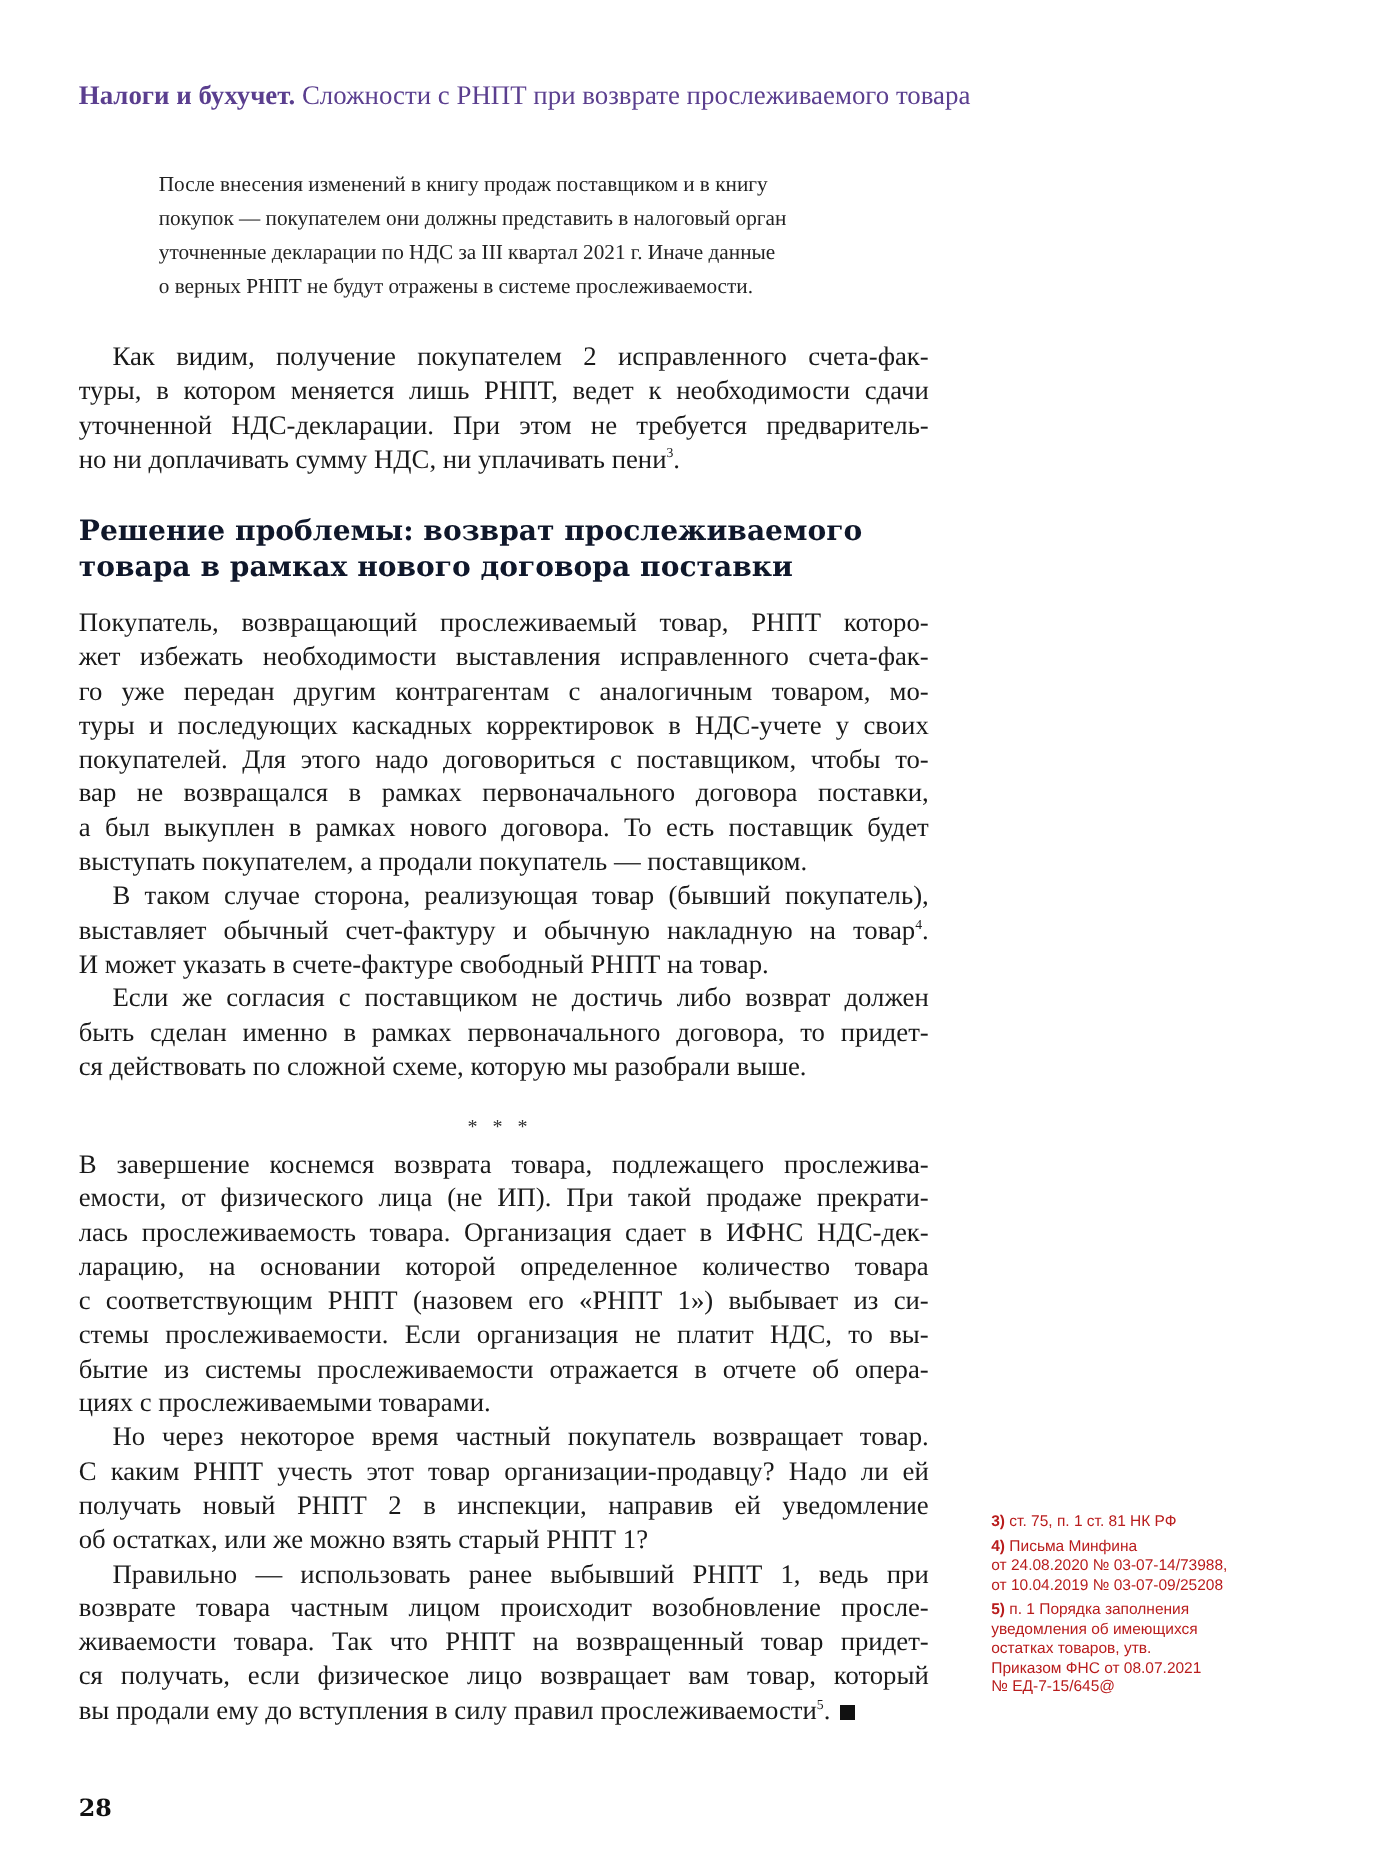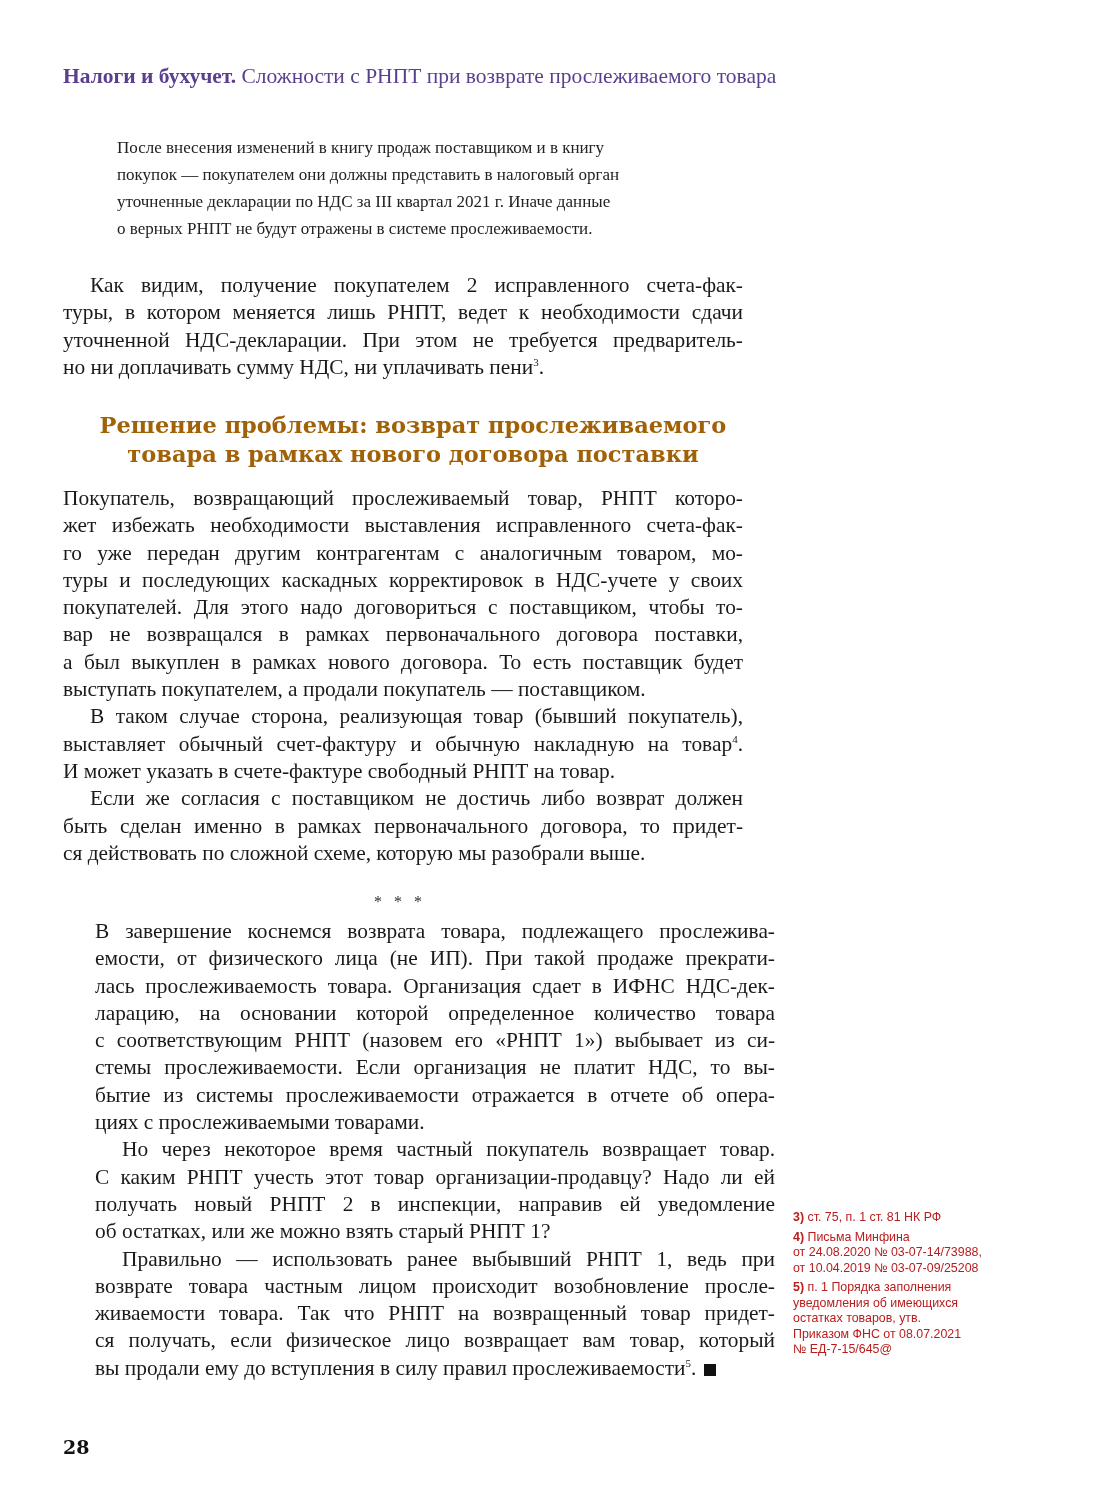--- a/index.html
+++ b/index.html
@@ -13,34 +13,34 @@
       font-family: "Liberation Serif", serif;
       font-size: 21.5px; color: #5b3f8f; letter-spacing: 0;
       white-space: nowrap;
     }
     .running-head .rh-bold { font-weight: bold; }
     .callout {
       position: absolute; left: 117px; top: 134px; width: 640px;
       font-family: "Liberation Serif", serif;
       font-size: 17px; line-height: 27px; color: #222;
     }
-    .callout .line { display: block; white-space: nowrap; }
+    .callout .line { display: block; white-space: nowrap; margin-left: 10px; }
     .body-block {
       position: absolute; left: 63px; width: 680px;
       font-family: "Liberation Serif", serif;
       font-size: 21.4px; line-height: 27.3px; color: #1a1a1a;
     }
     .body-block .line { display: block; white-space: nowrap; text-align: justify; text-align-last: justify; }
     .body-block .line.last { text-align-last: left; }
     .body-block .line.indent { padding-left: 27px; }
     .body-block sup { font-size: 11px; vertical-align: super; line-height: 0; }
     .heading {
       position: absolute; left: 63px; top: 411px; width: 700px;
       font-family: "DejaVu Serif", serif; font-weight: bold;
-      font-size: 22.5px; line-height: 29px; color: #a16207; text-align: center;
+      font-size: 22.5px; line-height: 29px; color: #0f172a;
     }
     .heading .line { display: block; white-space: nowrap; }
     .stars {
       position: absolute; left: 370px; top: 893px; width: 60px; text-align: center;
       font-family: "Liberation Serif", serif; font-size: 16px; color: #333; letter-spacing: 4px;
     }
     .end-mark {
       display: inline-block; width: 12px; height: 12px; background: #111;
       margin-left: 8px; vertical-align: -1px;
     }
@@ -95,21 +95,21 @@
   <span class="line indent">В таком случае сторона, реализующая товар (бывший покупатель),</span>
   <span class="line"><span>выставляет обычный счет-фактуру и обычную накладную на товар</span><sup>4</sup><span>.</span></span>
   <span class="line last">И может указать в счете-фактуре свободный РНПТ на товар.</span>
   <span class="line indent">Если же согласия с поставщиком не достичь либо возврат должен</span>
   <span class="line">быть сделан именно в рамках первоначального договора, то придет-</span>
   <span class="line last">ся действовать по сложной схеме, которую мы разобрали выше.</span>
 </div>
 
 <div class="stars">* * *</div>
 
-<div class="body-block" style="top:918px;margin-left:32px;">
+<div class="body-block" style="top:918px;">
   <span class="line">В завершение коснемся возврата товара, подлежащего прослежива-</span>
   <span class="line">емости, от физического лица (не ИП). При такой продаже прекрати-</span>
   <span class="line">лась прослеживаемость товара. Организация сдает в ИФНС НДС-дек-</span>
   <span class="line">ларацию, на основании которой определенное количество товара</span>
   <span class="line">с соответствующим РНПТ (назовем его «РНПТ 1») выбывает из си-</span>
   <span class="line">стемы прослеживаемости. Если организация не платит НДС, то вы-</span>
   <span class="line">бытие из системы прослеживаемости отражается в отчете об опера-</span>
   <span class="line last">циях с прослеживаемыми товарами.</span>
   <span class="line indent">Но через некоторое время частный покупатель возвращает товар.</span>
   <span class="line">С каким РНПТ учесть этот товар организации-продавцу? Надо ли ей</span>

